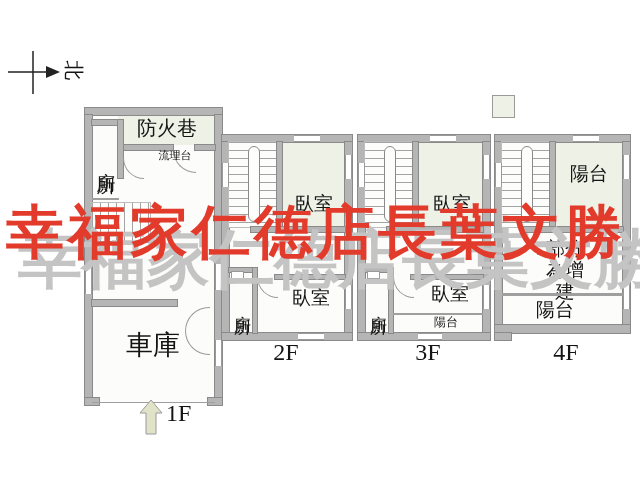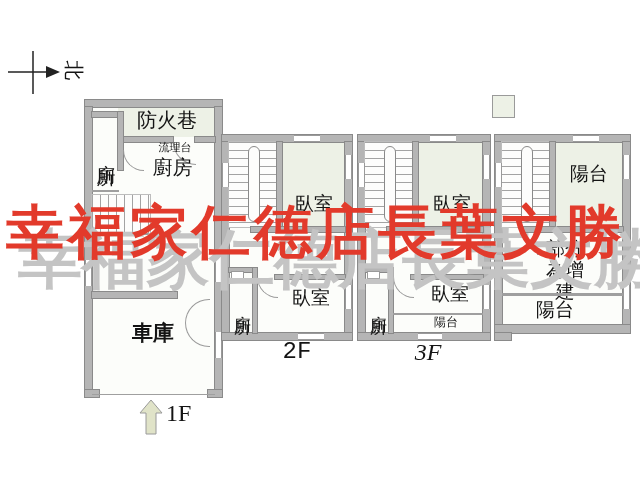--- a/index.html
+++ b/index.html
@@ -37,21 +37,21 @@
     <svg width="60" height="50">
       <line x1="0" y1="24" x2="44" y2="24" stroke="#222" stroke-width="1.5"></line>
       <polygon points="38,18 52,24 38,30" fill="#222"></polygon>
       <line x1="25" y1="3" x2="25" y2="46" stroke="#222" stroke-width="1.5"></line>
     </svg>
     <span class="lbl" style="left:56px;top:11px;font-size:20px;transform:rotate(90deg);transform-origin:center;">北</span>
   </div>
 
   <div class="legend-swatch" style="left: 492px; top: 95px; width: 23px; height: 23px; background-color: rgb(237, 241, 230);"></div>
 
-  <div class="abs" style="left:85px;top:100px;width:137px;height:297px;">
+  <div class="abs" style="left:85px;top:108px;width:137px;height:297px;">
     <div class="floor-bg" style="left:7px;top:7px;width:123px;height:288px;"></div>
 
     <div class="room" style="left: 33px; top: 7px; width: 97px; height: 30px; background-color: rgb(237, 241, 230);"></div>
     <span class="lbl" style="left:36px;top:9px;width:92px;font-size:20px;">防火巷</span>
 
     <div class="wall" style="left:0;top:0;width:137px;height:7px;"></div>
     <div class="wall" style="left:0;top:7px;width:7px;height:283px;"></div>
     <div class="wall" style="left:130px;top:7px;width:7px;height:283px;"></div>
     <div class="wall" style="left:0;top:290px;width:14px;height:7px;"></div>
     <div class="wall" style="left:123px;top:290px;width:14px;height:7px;"></div>
@@ -61,30 +61,29 @@
     <div class="wall" style="left:110px;top:37px;width:20px;height:5px;"></div>
     <div class="arc bl" style="left:88px;top:42px;width:22px;height:22px;"></div>
 
     <div class="wall" style="left:7px;top:12px;width:26px;height:5px;"></div>
     <div class="wall" style="left:33px;top:12px;width:5px;height:58px;"></div>
     <div class="thinline" style="left:7px;top:90px;width:27px;height:2px;"></div>
     <span class="lbl vert" style="left:8px;top:20px;width:24px;height:64px;font-size:19px;">廁所</span>
     <div class="arc bl" style="left:38px;top:50px;width:20px;height:20px;"></div>
 
     <span class="lbl" style="left:55px;top:41px;width:70px;font-size:11px;">流理台</span>
-    <span class="lbl" style="left:50px;top:56px;width:75px;font-size:20px;">廚房</span>
 
     <div class="stairs-h" style="left:7px;top:95px;width:58px;height:38px;"></div>
     <div class="thinline" style="left:7px;top:133px;width:58px;height:2px;"></div>
 
 
     <div class="wall" style="left:7px;top:192px;width:85px;height:6px;"></div>
     <div class="half-left" style="left:100px;top:199px;width:24px;height:46px;"></div>
 
-    <span class="lbl" style="left:18px;top:222px;width:100px;font-size:21px;font-weight:bold;">車庫</span>
+    <span class="lbl" style="left:18px;top:222px;width:100px;font-size:27px;">車庫</span>
 
     <div class="win-v" style="left:0;top:160px;width:7px;height:26px;"></div>
     <div class="win-v" style="left:130px;top:156px;width:7px;height:26px;"></div>
     <div class="win-v" style="left:130px;top:232px;width:7px;height:26px;"></div>
   </div>
 
   <svg class="abs" style="left:139px;top:399px;" width="24" height="36">
     <path d="M12 1 L23 14 L17 14 L17 35 L7 35 L7 14 L1 14 Z" fill="#e0e3c8" stroke="#9a9a9a" stroke-width="1"></path>
   </svg>
   <span class="lbl floorlabel" style="left:166px;top:400px;width:40px;text-align:left;">1F</span>
@@ -111,21 +110,21 @@
     <div class="wall" style="left:53px;top:140px;width:70px;height:4px;"></div>
     <div class="arc bl" style="left:35px;top:142px;width:20px;height:20px;"></div>
     <span class="lbl" style="left:58px;top:152px;width:62px;font-size:19px;">臥室</span>
 
     <div class="win-h" style="left:72px;top:0;width:26px;height:7px;"></div>
     <div class="win-h" style="left:76px;top:198px;width:26px;height:7px;"></div>
     <div class="win-v" style="left:0;top:28px;width:7px;height:24px;"></div>
     <div class="win-v" style="left:123px;top:20px;width:7px;height:24px;"></div>
     <div class="win-v" style="left:123px;top:150px;width:7px;height:24px;"></div>
   </div>
-  <span class="lbl floorlabel" style="left:273px;top:339px;width:48px;font-family:Liberation Mono, monospace;">2F</span>
+  <span class="lbl floorlabel" style="left:262px;top:339px;width:48px;">2F</span>
 
   <div class="abs" style="left:358px;top:135px;width:132px;height:205px;">
     <div class="floor-bg" style="left:7px;top:7px;width:118px;height:191px;"></div>
     <div class="room" style="left: 60px; top: 7px; width: 65px; height: 85px; background-color: rgb(237, 241, 230);"></div>
     <div class="wall" style="left:0;top:0;width:132px;height:7px;"></div>
     <div class="wall" style="left:0;top:7px;width:7px;height:191px;"></div>
     <div class="wall" style="left:125px;top:7px;width:7px;height:191px;"></div>
     <div class="wall" style="left:0;top:198px;width:132px;height:7px;"></div>
 
     <div class="stairs-v" style="left:7px;top:7px;width:48px;height:85px;"></div>
@@ -145,21 +144,21 @@
 
     <div class="thinline" style="left:35px;top:178px;width:90px;height:2px;"></div>
     <span class="lbl" style="left:66px;top:181px;width:44px;font-size:12px;">陽台</span>
 
     <div class="win-h" style="left:72px;top:0;width:26px;height:7px;"></div>
     <div class="win-h" style="left:60px;top:198px;width:24px;height:7px;"></div>
     <div class="win-v" style="left:0;top:28px;width:7px;height:24px;"></div>
     <div class="win-v" style="left:125px;top:20px;width:7px;height:24px;"></div>
     <div class="win-v" style="left:125px;top:150px;width:7px;height:24px;"></div>
   </div>
-  <span class="lbl floorlabel" style="left:404px;top:339px;width:48px;font-style:italic;">3F</span>
+  <span class="lbl floorlabel" style="left:404px;top:339px;width:48px;">3F</span>
 
   <div class="abs" style="left:495px;top:135px;width:135px;height:205px;">
     <div class="floor-bg" style="left:7px;top:7px;width:121px;height:183px;"></div>
     <div class="room" style="left: 60px; top: 7px; width: 68px; height: 85px; background-color: rgb(237, 241, 230);"></div>
     <div class="wall" style="left:0;top:0;width:135px;height:7px;"></div>
     <div class="wall" style="left:0;top:7px;width:7px;height:191px;"></div>
     <div class="wall" style="left:128px;top:7px;width:7px;height:183px;"></div>
     <div class="wall" style="left:0;top:190px;width:135px;height:8px;"></div>
     <div class="wall" style="left:0;top:198px;width:16px;height:7px;"></div>
 
@@ -173,17 +172,18 @@
     <span class="lbl" style="left:46px;top:103px;width:48px;font-size:19px;">部分為增建</span>
 
     <div class="thinline" style="left:7px;top:158px;width:121px;height:3px;"></div>
     <span class="lbl" style="left:36px;top:164px;width:48px;font-size:19px;">陽台</span>
 
     <div class="win-h" style="left:78px;top:0;width:26px;height:7px;"></div>
     <div class="win-v" style="left:0;top:28px;width:7px;height:24px;"></div>
     <div class="win-v" style="left:128px;top:20px;width:7px;height:24px;"></div>
     <div class="win-v" style="left:128px;top:150px;width:7px;height:24px;"></div>
   </div>
+  <span class="lbl floorlabel" style="left:542px;top:339px;width:48px;">4F</span>
 
   <div class="wm" style="left: 18px; top: 216px; font-size: 64px; z-index: 40; color: rgb(196, 196, 196);">幸福家仁德店長葉文勝</div>
   <div class="wm" style="left: 6px; top: 194px; font-size: 58px; letter-spacing: 4px; z-index: 50; color: rgb(226, 58, 43);">幸福家仁德店長葉文勝</div>
 
 </div>
 
 </body></html>

